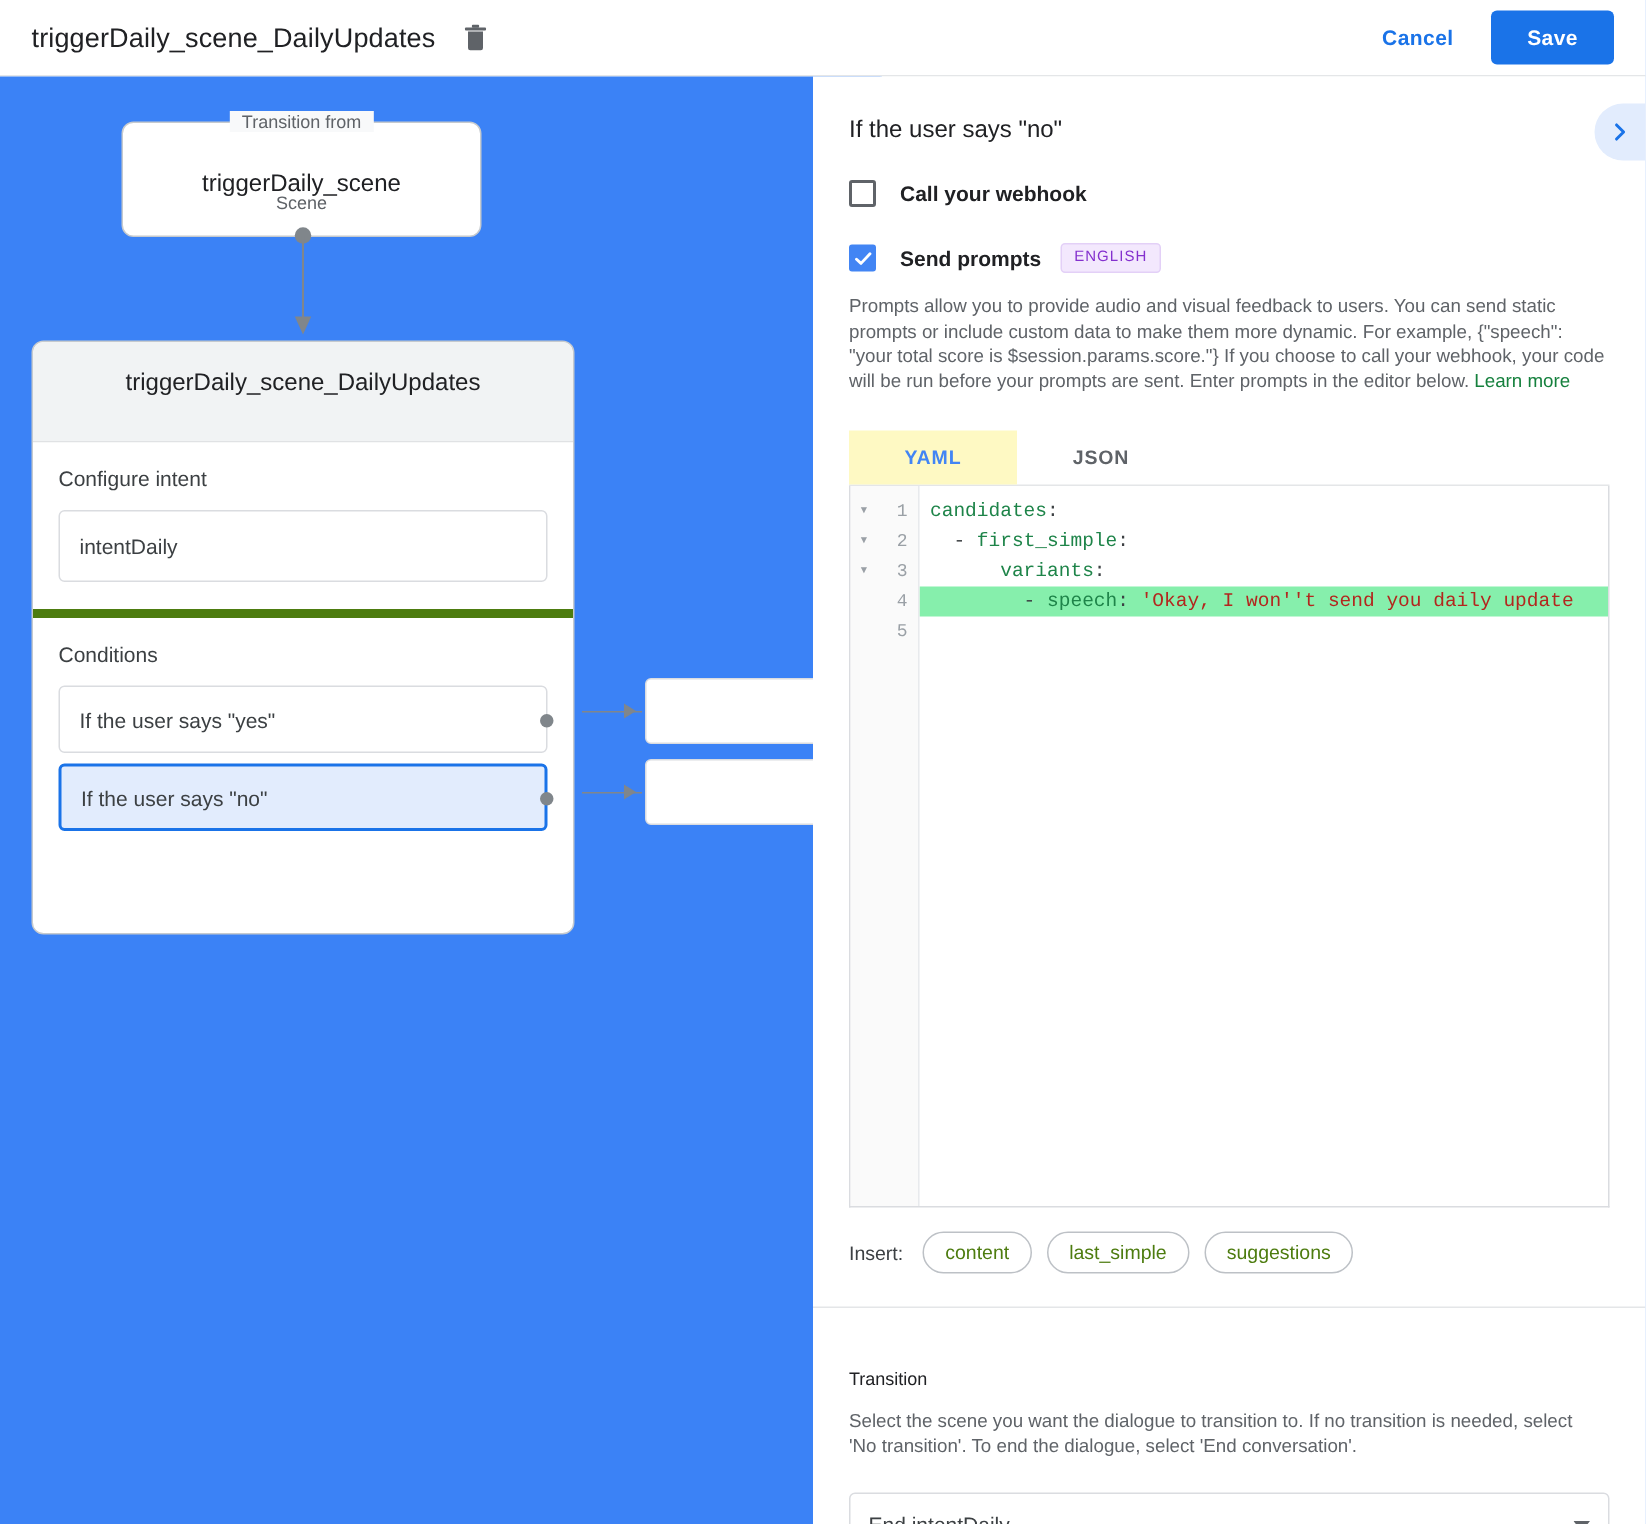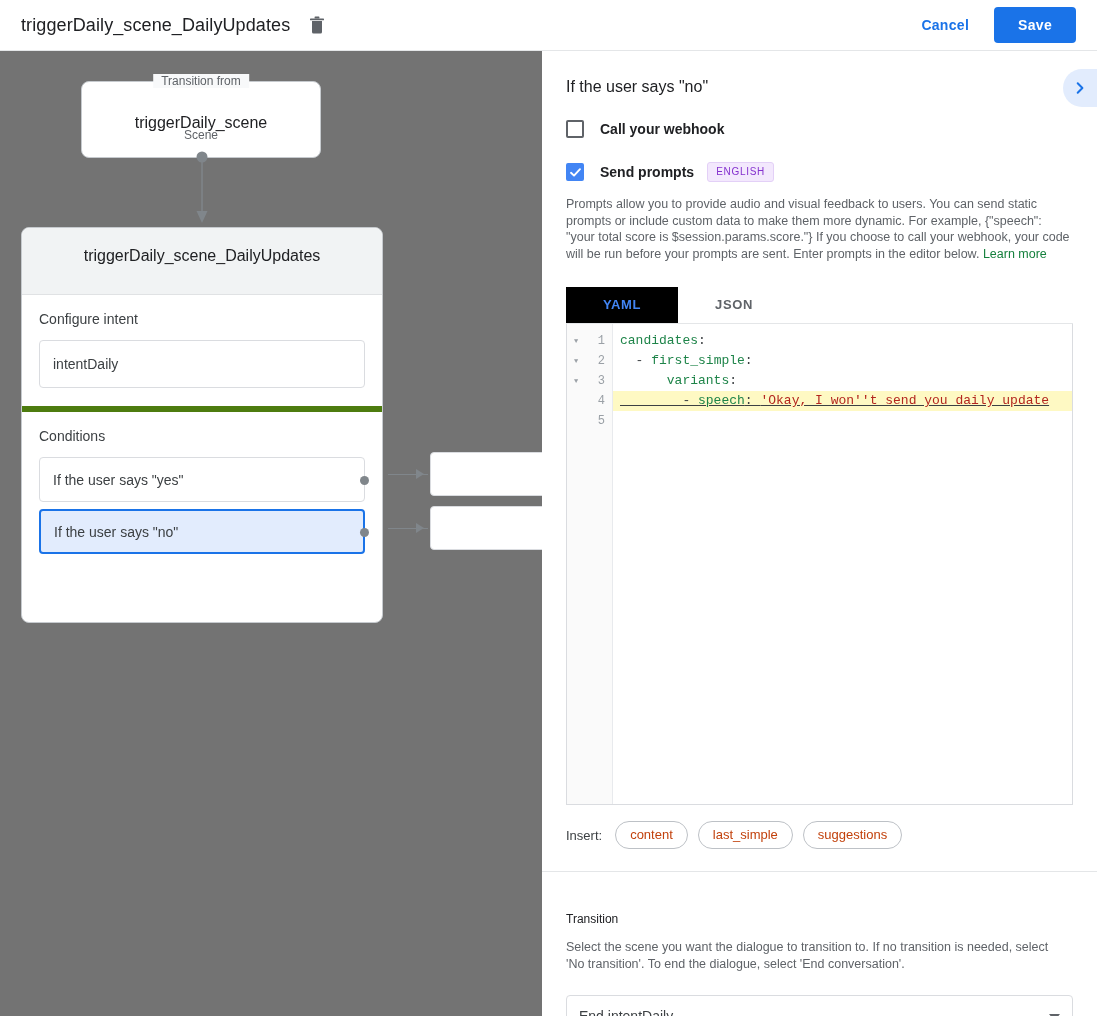--- a/index.html
+++ b/index.html
@@ -39,21 +39,21 @@
     background: #1a73e8; color: #fff; border: none;
     font-size: 14px; font-weight: bold; letter-spacing: .3px;
     padding: 0 24px; height: 36px; border-radius: 4px; cursor: pointer;
     font-family: inherit;
   }
 
   
   .canvas {
     position: absolute; left: 0; top: 51px;
     width: 588px; height: 965px;
-    background: #737373;
+    background: #3b82f6;
     border-right: 1px solid #e4e6e8;
     overflow: hidden;
     padding-left: 11px;
   }
 
   .fieldset {
     position: absolute;
     border: 1px solid #c6cace;
     border-radius: 8px;
   }
@@ -181,21 +181,21 @@
   }
   .desc a { color: #15803d; text-decoration: none; cursor: pointer; }
 
   
   .tabs { display: flex; margin-top: 25px; border-bottom: 1px solid #e4e6e8; }
   .tab {
     width: 112px; text-align: center; padding: 10px 0 11px 0;
     font-size: 13px; letter-spacing: .6px; color: #5f6368;
     cursor: pointer; font-weight: bold;
   }
-  .tab.active { background: #000000; color: #4285f4; }
+  .tab.active { background: #fef9c3; color: #4285f4; }
 
   
   .editor {
     margin-top: 0; height: 481px;
     border: 1px solid #dadce0; border-top: none;
     display: flex; overflow: hidden; background: #fff;
   }
   .gutter {
     width: 46px; flex: 0 0 46px; background: #fafafa;
     border-right: 1px solid #e8eaed;
@@ -207,30 +207,30 @@
   }
   .fold {
     width: 18px; text-align: center; font-size: 7px; color: #9aa0a6; line-height: 20px;
   }
   .gnum { flex: 1; text-align: right; padding-right: 7px; }
   .code {
     flex: 1; padding-top: 7px; overflow: hidden;
     font-family: "Liberation Mono", monospace; font-size: 13px;
   }
   .cline { height: 20px; line-height: 20px; white-space: pre; padding-left: 7px; }
-  .cline.hl { background: #fef9c3; text-decoration: underline; }
+  .cline.hl { background: #86efac; }
   .k { color: #1e8449; }
   .p { color: #3c4043; }
   .s { color: #b3261e; }
 
   .insert-row { display: flex; align-items: center; margin-top: 16px; }
   .insert-label { font-size: 13px; color: #3c4043; margin-right: 13px; }
   .chip {
     border: 1px solid #bdc1c6; border-radius: 14px;
-    padding: 5px 14px 6px 14px; font-size: 13px; color: #c2410c;
+    padding: 5px 14px 6px 14px; font-size: 13px; color: #4d7c0f;
     margin-right: 10px; cursor: pointer; background: #fff;
     font-family: inherit;
   }
 
   .divider { margin-top: 22px; height: 1px; background: #e4e6e8; }
 
   .trans-title { margin-top: 40px; font-size: 12px; color: #202124; }
   .trans-desc { margin-top: 13px; font-size: 12.5px; line-height: 16.5px; color: #5f6368; max-width: 500px; }
   .select-box {
     margin-top: 23px; height: 41px;

